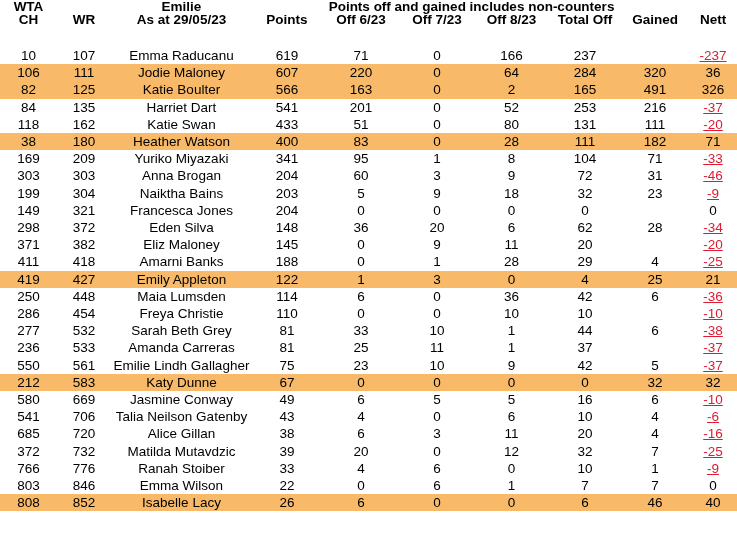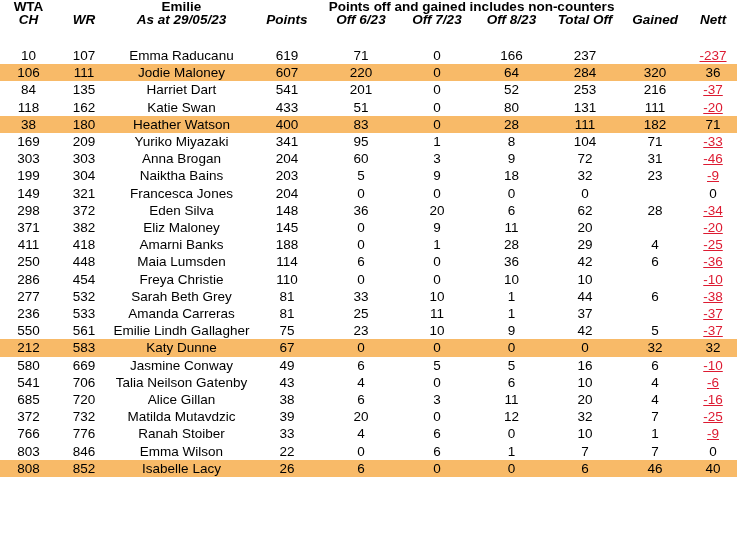--- a/index.html
+++ b/index.html
@@ -34,21 +34,20 @@
     font-size: 13.5px;
   }
   thead th {
     font-weight: bold;
     height: 13px;
     line-height: 13px;
   }
   thead tr.hdr2 th {
     height: 14px;
     line-height: 14px;
-    font-style: italic;
   }
   thead tr.spacer td {
     height: 20px;
   }
   tbody td {
     height: 17.2px;
     line-height: 17.2px;
     font-weight: normal;
   }
   tbody tr.hl td {
@@ -119,20 +118,32 @@
         <td>111</td>
         <td>Jodie Maloney</td>
         <td>607</td>
         <td>220</td>
         <td>0</td>
         <td>64</td>
         <td>284</td>
         <td>320</td>
         <td>36</td>
       </tr>
+      <tr class="hl">
+        <td>82</td>
+        <td>125</td>
+        <td>Katie Boulter</td>
+        <td>566</td>
+        <td>163</td>
+        <td>0</td>
+        <td>2</td>
+        <td>165</td>
+        <td>491</td>
+        <td>326</td>
+      </tr>
       <tr>
         <td>84</td>
         <td>135</td>
         <td>Harriet Dart</td>
         <td>541</td>
         <td>201</td>
         <td>0</td>
         <td>52</td>
         <td>253</td>
         <td>216</td>
@@ -239,20 +250,32 @@
         <td>418</td>
         <td>Amarni Banks</td>
         <td>188</td>
         <td>0</td>
         <td>1</td>
         <td>28</td>
         <td>29</td>
         <td>4</td>
         <td class="neg">-25</td>
       </tr>
+      <tr class="hl">
+        <td>419</td>
+        <td>427</td>
+        <td>Emily Appleton</td>
+        <td>122</td>
+        <td>1</td>
+        <td>3</td>
+        <td>0</td>
+        <td>4</td>
+        <td>25</td>
+        <td>21</td>
+      </tr>
       <tr>
         <td>250</td>
         <td>448</td>
         <td>Maia Lumsden</td>
         <td>114</td>
         <td>6</td>
         <td>0</td>
         <td>36</td>
         <td>42</td>
         <td>6</td>

